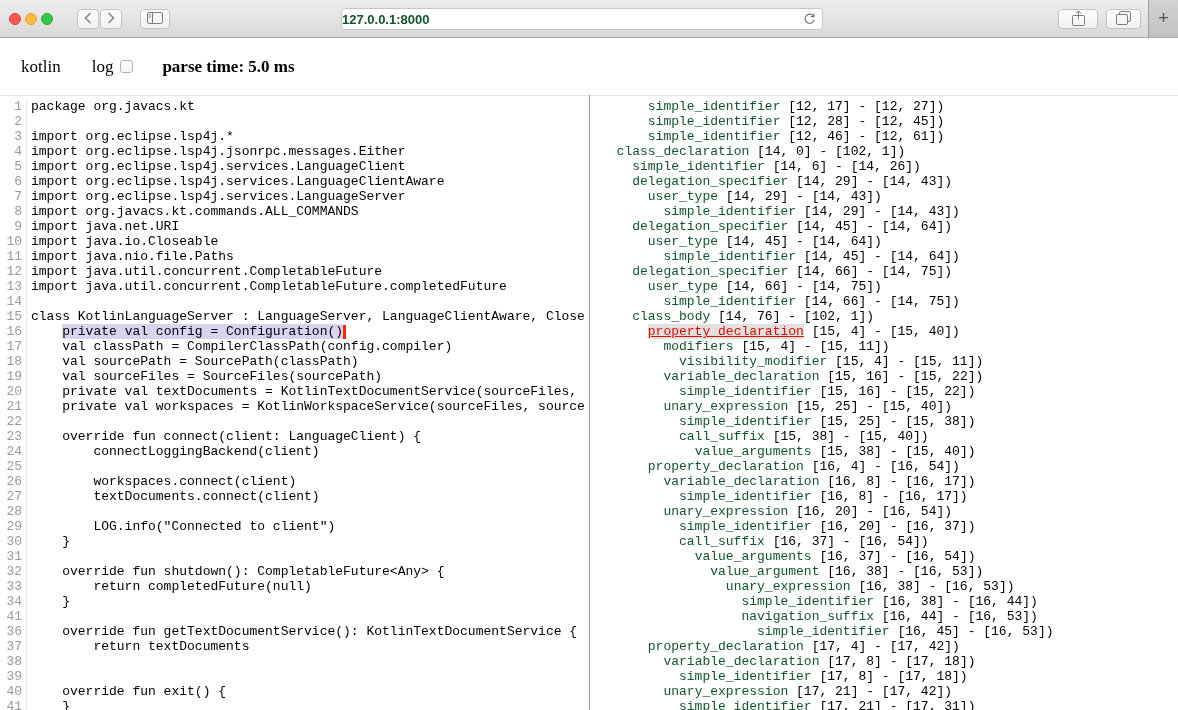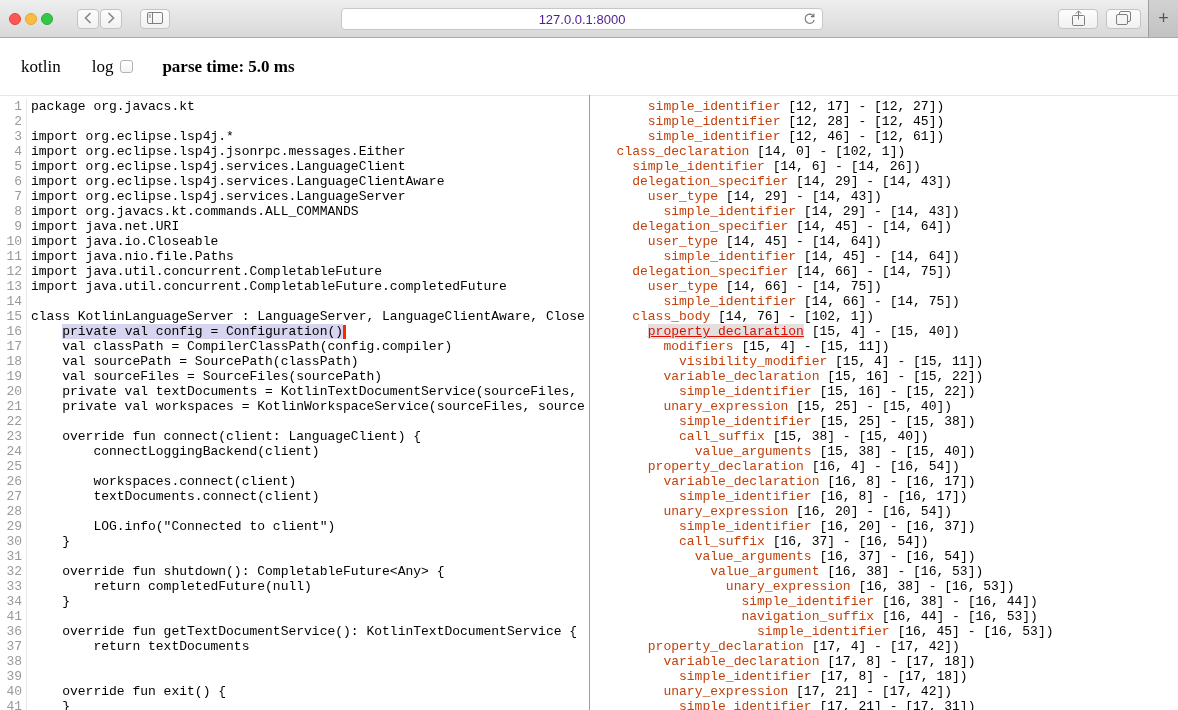--- a/index.html
+++ b/index.html
@@ -22,22 +22,22 @@
               border:1px solid #c3c3c3;border-radius:4px;
               background:linear-gradient(#fdfdfd,#f1f1f1);
               display:flex;align-items:center;justify-content:center;cursor:default;}
   .btn-back{left:77px;width:22px;}
   .btn-fwd{left:100px;width:22px;}
   .btn-sidebar{left:140px;width:30px;}
   .btn-share{left:1058px;width:40px;}
   .btn-tabs{left:1106px;width:35px;}
   .url-field{position:absolute;left:341px;top:8px;width:482px;height:22px;
              background:#fff;border:1px solid #c7c7c7;border-radius:4px;
-             display:flex;align-items:center;justify-content:center;
-             font-size:13px;color:#4c1d95;}
+             display:flex;align-items:center;
+             font-size:13px;color:#14532d;font-weight:bold;}
   .url-reload{position:absolute;right:6px;top:4px;width:13px;height:13px;cursor:default;}
   .newtab{position:absolute;left:1148px;top:0;width:30px;height:37px;
           background:linear-gradient(#d2d2d2,#c2c2c2);border-left:1px solid #9e9e9e;
           display:flex;align-items:center;justify-content:center;
           color:#555;font-size:18px;font-weight:300;}
 
   
   .page-header{position:absolute;left:0;top:38px;width:1178px;height:57px;background:#fff;
                display:flex;align-items:center;
                font-family:"Liberation Serif",serif;font-size:17px;color:#000;}
@@ -61,21 +61,21 @@
   .caret{display:inline-block;width:3px;height:14px;background:var(--caret);
          vertical-align:text-bottom;}
 
   .divider{position:absolute;left:589px;top:95px;width:1px;height:615px;background:#9b9b9b;}
 
   
   .tree{position:absolute;left:590px;top:96px;width:588px;height:614px;overflow:hidden;
         font-family:"Liberation Mono","DejaVu Sans Mono",monospace;
         font-size:13px;line-height:15px;padding:3px 0 0 11px;background:#fff;color:#000;}
   .tree-line{height:15px;white-space:pre;}
-  .node{color:#c2410c;}
+  .node{color:#14532d;}
   .node.hl{color:var(--hl-text);background:var(--hl-bg);text-decoration:underline;}
 </style>
 </head>
 <body>
 
 <div class="toolbar">
   <button class="tl red"></button>
   <button class="tl yellow"></button>
   <button class="tl green"></button>
 

